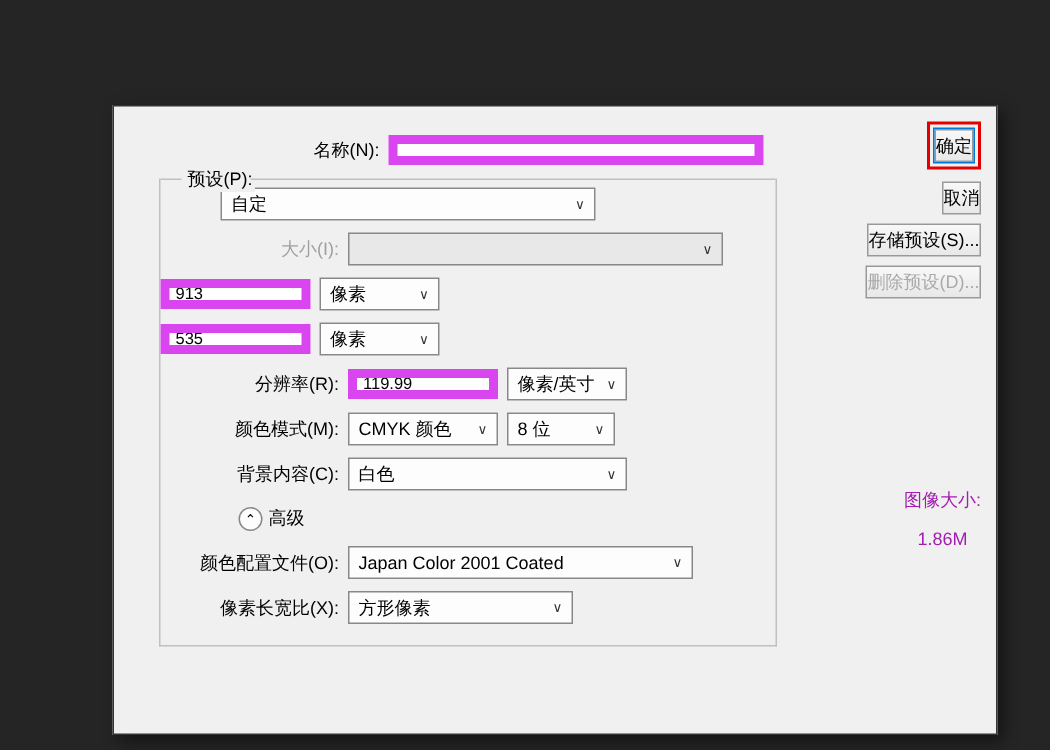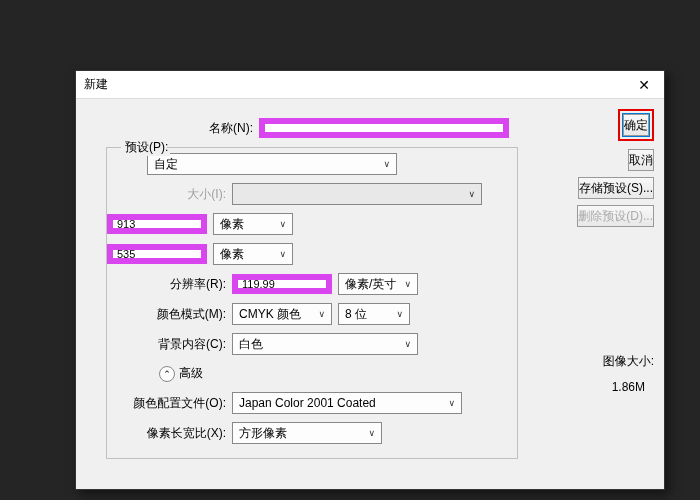--- a/index.html
+++ b/index.html
@@ -113,21 +113,21 @@
   .ok-wrapper {
     border: 2px solid #e20000;
     padding: 3px;
     margin-bottom: 2px;
   }
   .btn.disabled { color:#aaa; }
   .meta-block {
     margin-top: 120px;
     text-align: center;
     font-size: 12px;
-    color: #000000;
+    color: #a21caf;
   }
   .adv-toggle {
     display: flex; align-items: center; gap:4px;
     margin: 10px 0 10px 52px;
   }
   .adv-icon {
     width:16px; height:16px; border:1px solid #888; border-radius:50%;
     display:flex; align-items:center; justify-content:center;
     font-size:9px; background:#fdfdfd;
   }
@@ -152,24 +152,20 @@
   .group-label {
     position:absolute; top:-8px; left:16px;
     font-size:12px; background:#f0f0f0; padding:0 2px;
   }
 </style>
 </head>
 <body>
 
 <div class="dialog">
 
-  <div class="titlebar">
-    <span class="title">新建</span>
-    <div class="close-icon">✕</div>
-  </div>
 
   <div class="content">
 
     <div class="left-col">
 
       <div class="row">
         <div class="row-label">名称(N):</div>
         <input type="text" class="txt name-field" value="未标题-1" style="">
       </div>
 

